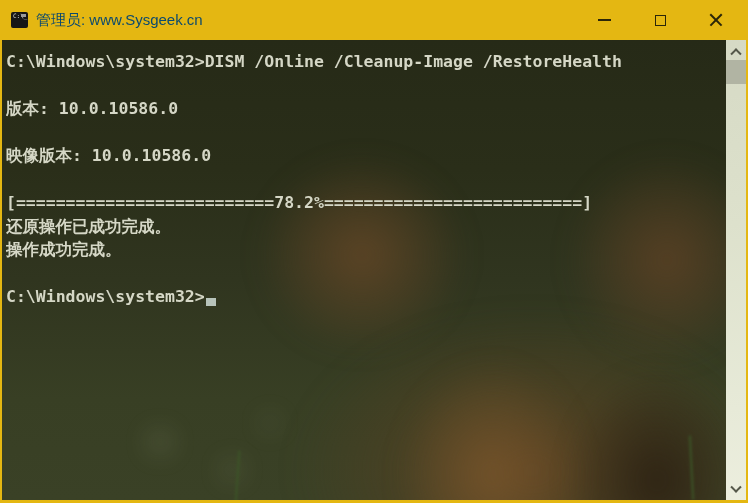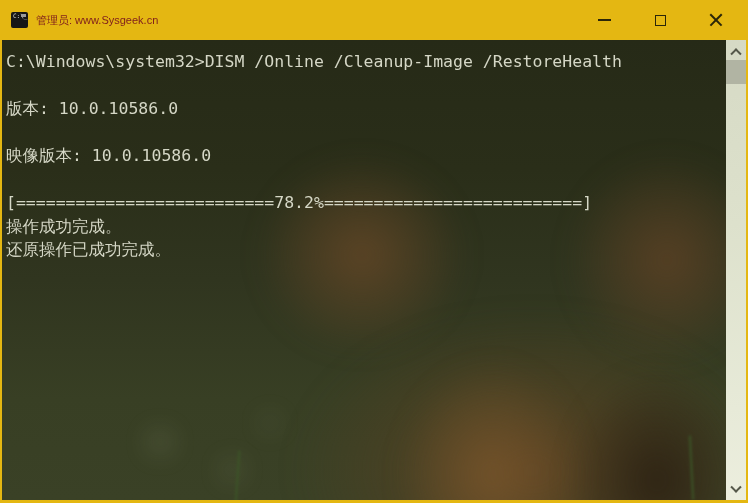--- a/index.html
+++ b/index.html
@@ -32,22 +32,22 @@
     font-family: "DejaVu Sans Mono", monospace;
     font-size: 6px; line-height: 6px; color: #d8d8d8;
     letter-spacing: 0;
   }
   .cmd-icon .bar {
     position: absolute; top: 2px; right: 2px;
     width: 5px; height: 3px; background: #9a9a9a;
   }
   .title-text {
     margin-left: 8px;
-    font-size: 11px;
-    color: #7f1d1d;
+    font-size: 15px;
+    color: #0c4a6e;
     white-space: nowrap;
   }
   .caption-buttons {
     position: absolute; right: 4px; top: 0; height: 40px;
     display: flex;
   }
   .caption-btn {
     width: 56px; height: 40px;
     display: flex; align-items: center; justify-content: center;
     cursor: default;
@@ -93,20 +93,21 @@
   .stem1 { left: 234px; top: 410px; width: 3px; height: 55px; transform: rotate(4deg); }
   .stem2 { left: 688px; top: 395px; width: 3px; height: 65px; transform: rotate(-3deg); }
 
   
   .screen {
     position: absolute; top: 10px; left: 4px; right: 24px; bottom: 0;
     font-family: "DejaVu Sans Mono", monospace;
     font-size: 16.5px;
     color: #d5d7c6;
     cursor: text;
+    font-weight: bold;
   }
   .line { height: 23.5px; line-height: 23.5px; white-space: pre; overflow: hidden; }
   .prompt-line { display: flex; align-items: flex-end; }
   .cursor {
     display: inline-block;
     width: 10px; height: 8px;
     margin-left: 1px; margin-bottom: 3px;
     background: #b7c3ba;
   }
 
@@ -171,23 +172,27 @@
     </div>
 
     <div class="screen">
       <div class="line">C:\Windows\system32&gt;DISM /Online /Cleanup-Image /RestoreHealth</div>
       <div class="line"></div>
       <div class="line">版本: 10.0.10586.0</div>
       <div class="line"></div>
       <div class="line">映像版本: 10.0.10586.0</div>
       <div class="line"></div>
       <div class="line">[==========================78.2%==========================]</div>
+      <div class="line">还原操作已成功完成。</div>
       <div class="line">操作成功完成。</div>
-      <div class="line">还原操作已成功完成。</div>
-      <div class="line"></div>
+      <div class="line"></div>
+      <div class="line prompt-line">
+        <span>C:\Windows\system32&gt;</span>
+        <span class="cursor"></span>
+      </div>
     </div>
 
     <div class="scrollbar">
       <div class="sb-btn sb-up">
         <span class="chev chev-up"></span>
       </div>
       <div class="sb-thumb"></div>
       <div class="sb-btn sb-down">
         <span class="chev chev-down"></span>
       </div>

